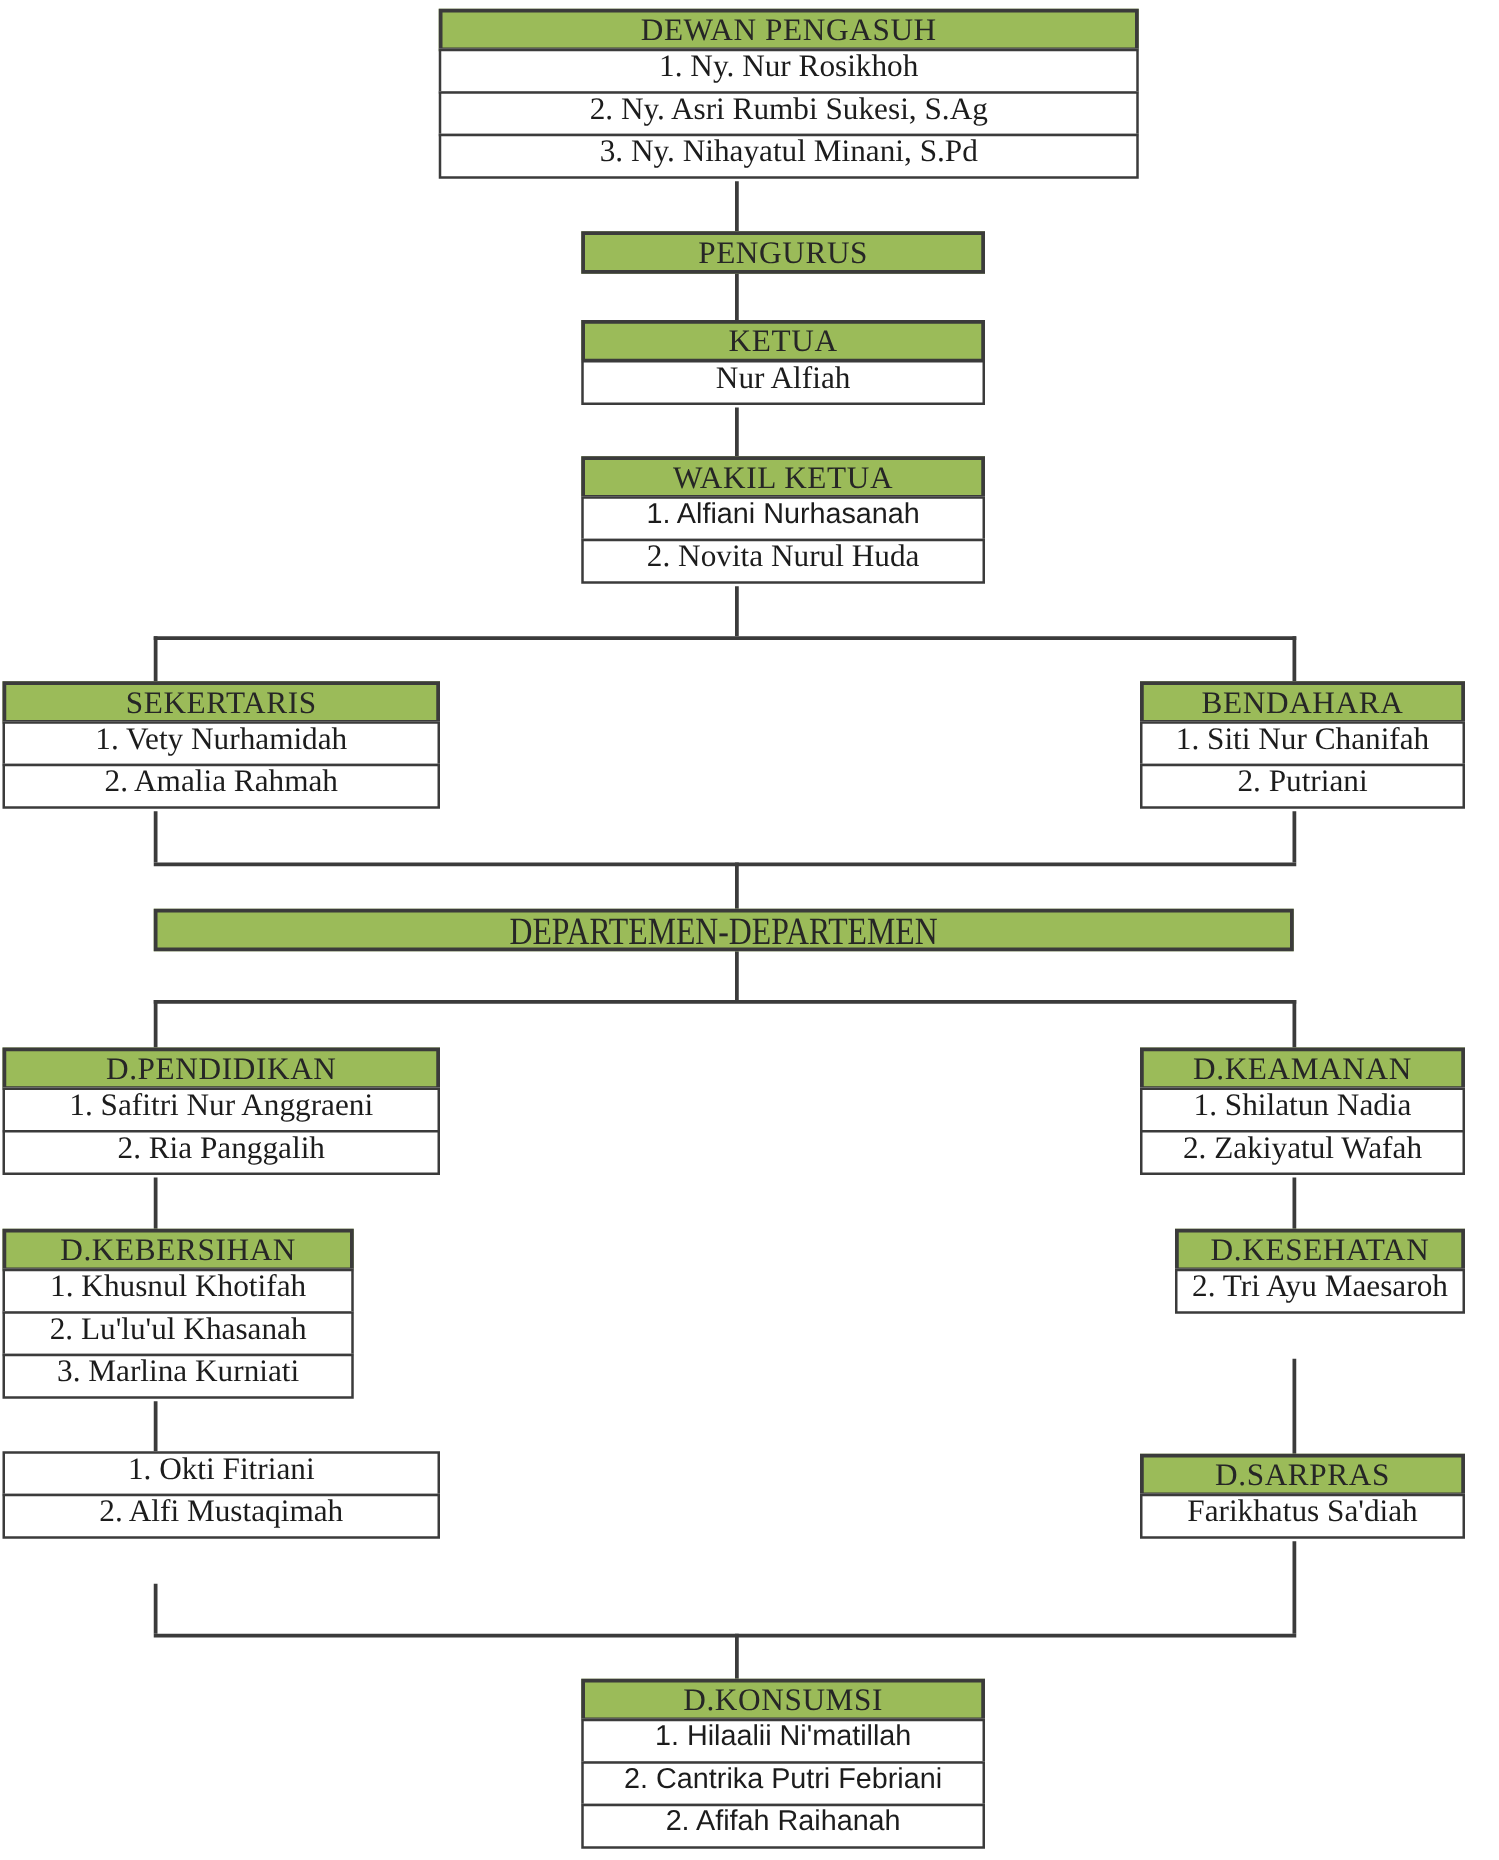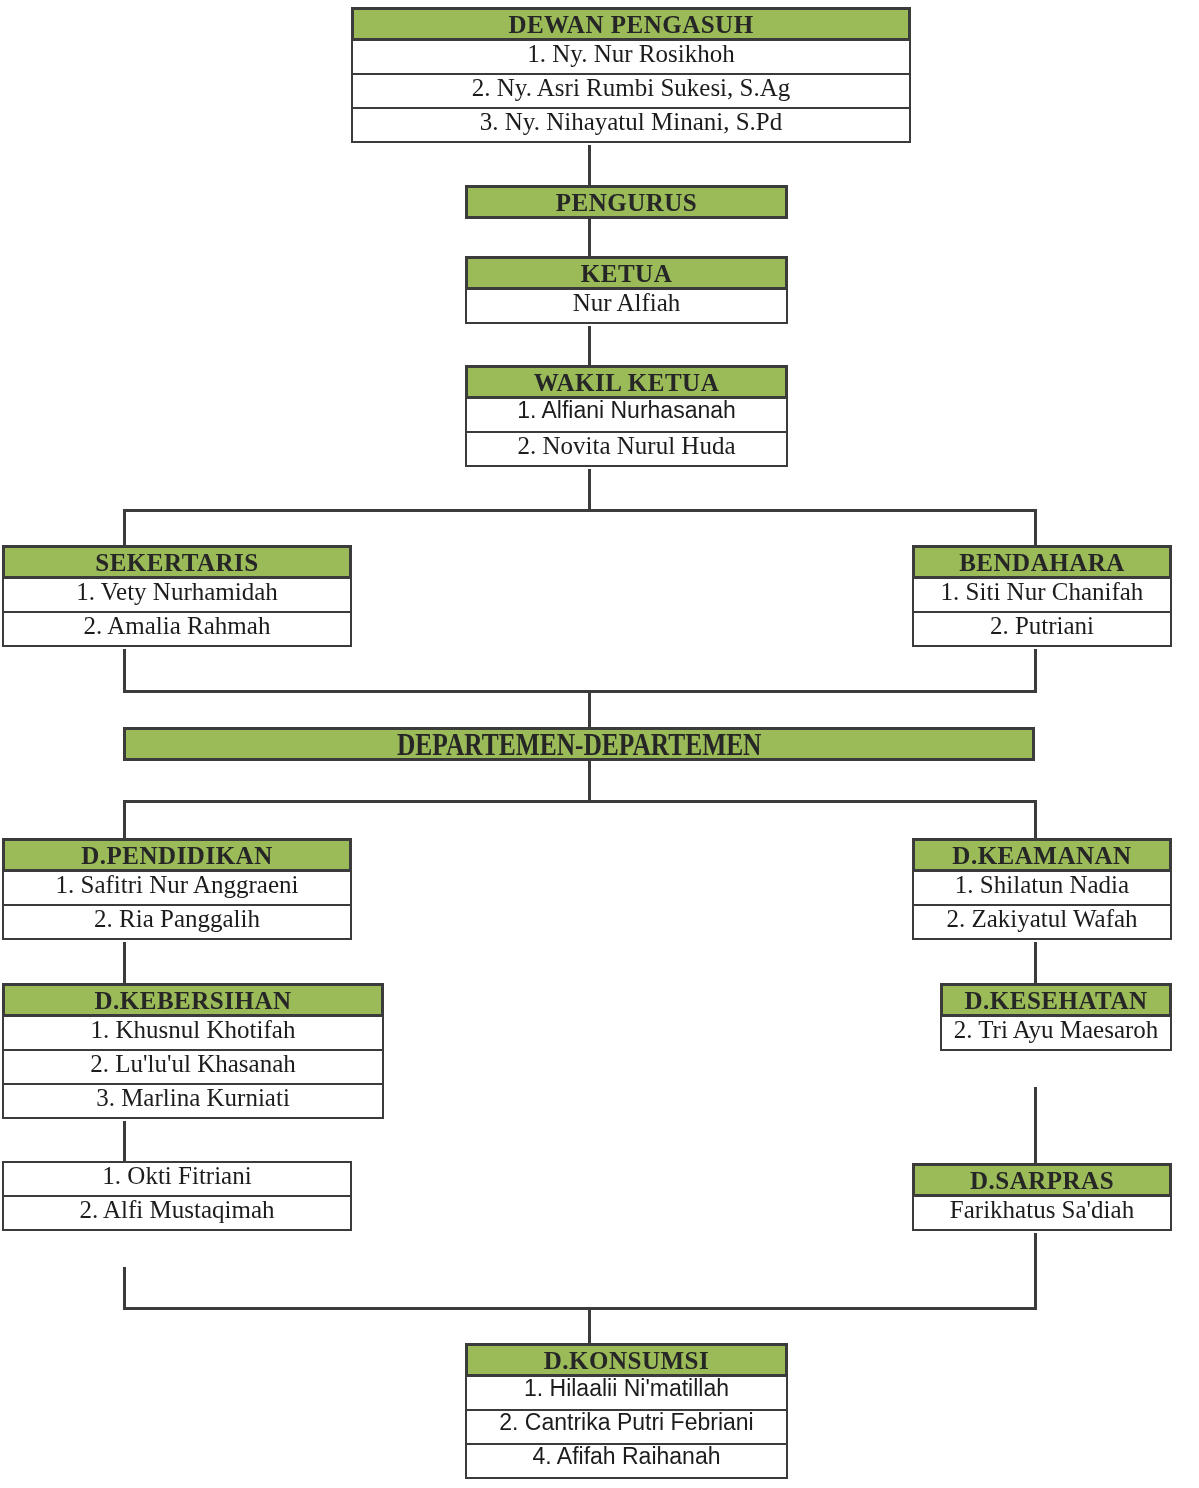--- a/index.html
+++ b/index.html
@@ -20,21 +20,21 @@
   
   .conn{position:absolute;background:var(--line);}
   
   .node{position:absolute;box-sizing:border-box;}
   .hd{
     box-sizing:border-box;
     height:34px;
     border:3px solid var(--line);
     background:var(--green);
     color:var(--hd-text);
-    font-weight:bold;
+    font-weight:normal;
     font-size:25px;
     display:flex;align-items:center;justify-content:center;
     letter-spacing:.5px;
     line-height:1;
   }
   .row{
     box-sizing:border-box;
     height:36px;
     margin-top:-2px;
     border:2px solid var(--line);
@@ -48,21 +48,21 @@
   
   #node-dewan-pengasuh {left:351px;top:7px;   width:560px;}
   #node-pengurus       {left:465px;top:185px; width:323px;}
   #node-ketua          {left:465px;top:256px; width:323px;}
   #node-wakil-ketua    {left:465px;top:365px; width:323px;}
   #node-sekertaris     {left:2px;  top:545px; width:350px;}
   #node-bendahara      {left:912px;top:545px; width:260px;border-radius:15px;}
   #node-departemen     {left:123px;top:727px; width:912px;}
   #node-d-pendidikan   {left:2px;  top:838px; width:350px;}
   #node-d-keamanan     {left:912px;top:838px; width:260px;}
-  #node-d-kebersihan   {left:2px;  top:983px; width:382px;}
+  #node-d-kebersihan   {left:2px;  top:983px; width:281px;}
   #node-d-kesehatan    {left:912px;top:983px; width:260px;padding-left:28px;}
   #node-d-kesenian     {left:2px;  top:1163px;width:350px;}
   #node-d-sarpras      {left:912px;top:1163px;width:260px;}
   #node-d-konsumsi     {left:465px;top:1343px;width:323px;}
   
   #node-departemen .hd span{
     display:inline-block;
     font-size:31px;
     transform:scaleX(.82);
     letter-spacing:0;
@@ -264,18 +264,18 @@
         <span>D.KONSUMSI</span>
       </div>
     <div>
         <div class="row sans">
           <span>1. Hilaalii Ni'matillah</span>
         </div>
         <div class="row sans">
           <span>2. Cantrika Putri Febriani</span>
         </div>
         <div class="row sans">
-          <span>4. Afifah Raihanah</span>
+          <span>2. Afifah Raihanah</span>
         </div>
       </div>
   </div>
 
 </div>
 
 </body></html>

